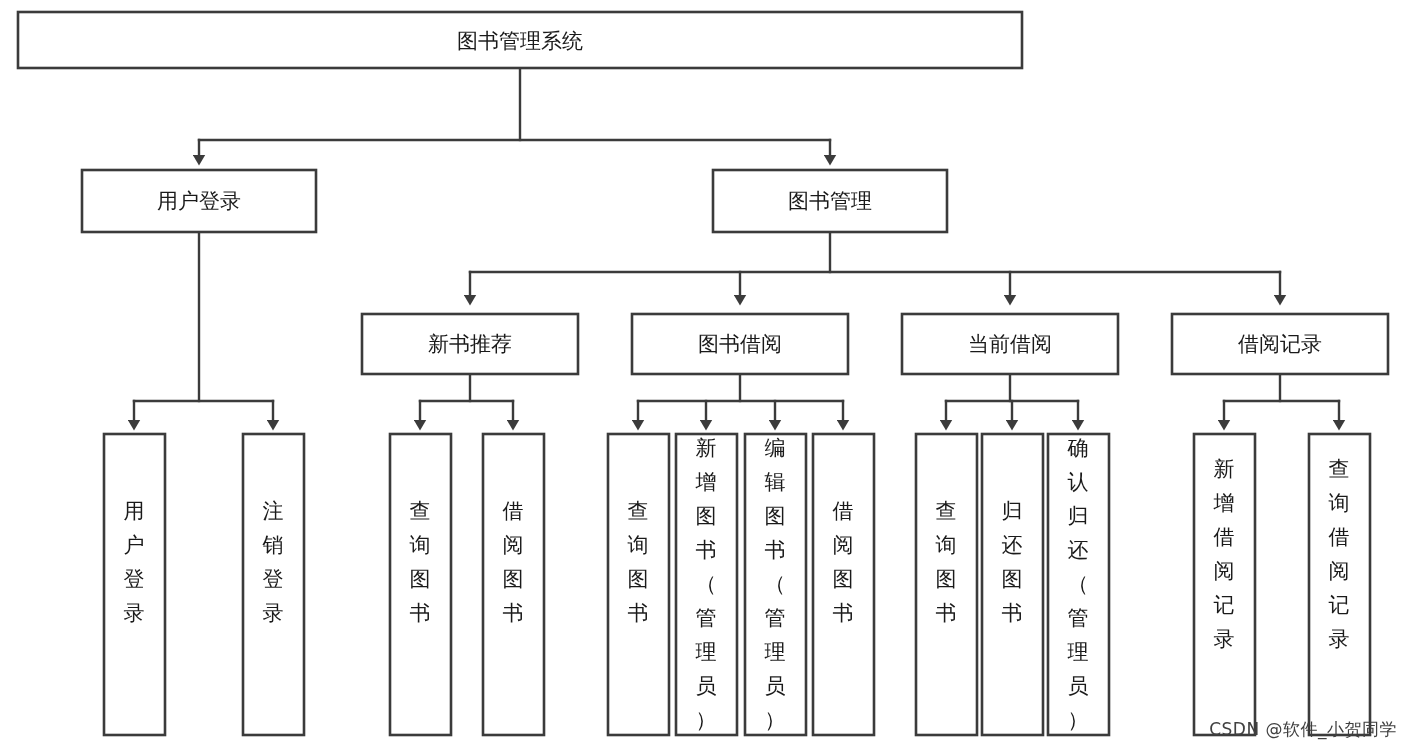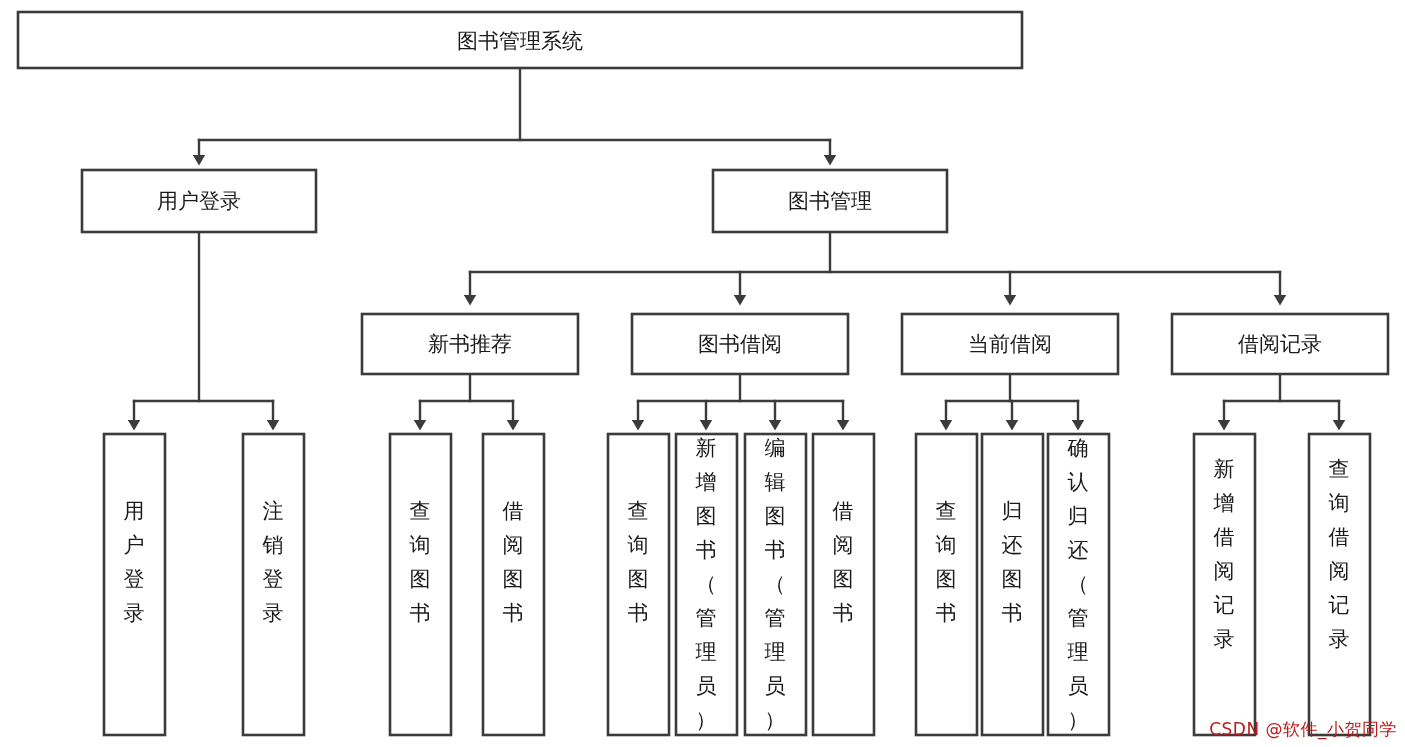--- a/index.html
+++ b/index.html
@@ -48,21 +48,21 @@
   .node-label-vertical {
     fill: #1a1a1a;
     font-family: "DejaVu Sans", "Liberation Sans", sans-serif;
     font-size: 21px;
     text-anchor: middle;
   }
   .watermark {
     position: absolute;
     right: 8px;
     bottom: 6px;
-    color: #b91c1c;
+    color: #404040;
     font-size: 17px;
     font-family: "DejaVu Sans", "Liberation Sans", sans-serif;
     letter-spacing: 0.5px;
     white-space: nowrap;
     user-select: none;
     margin-top: 48px;
   }
 </style>
 </head>
 <body>

